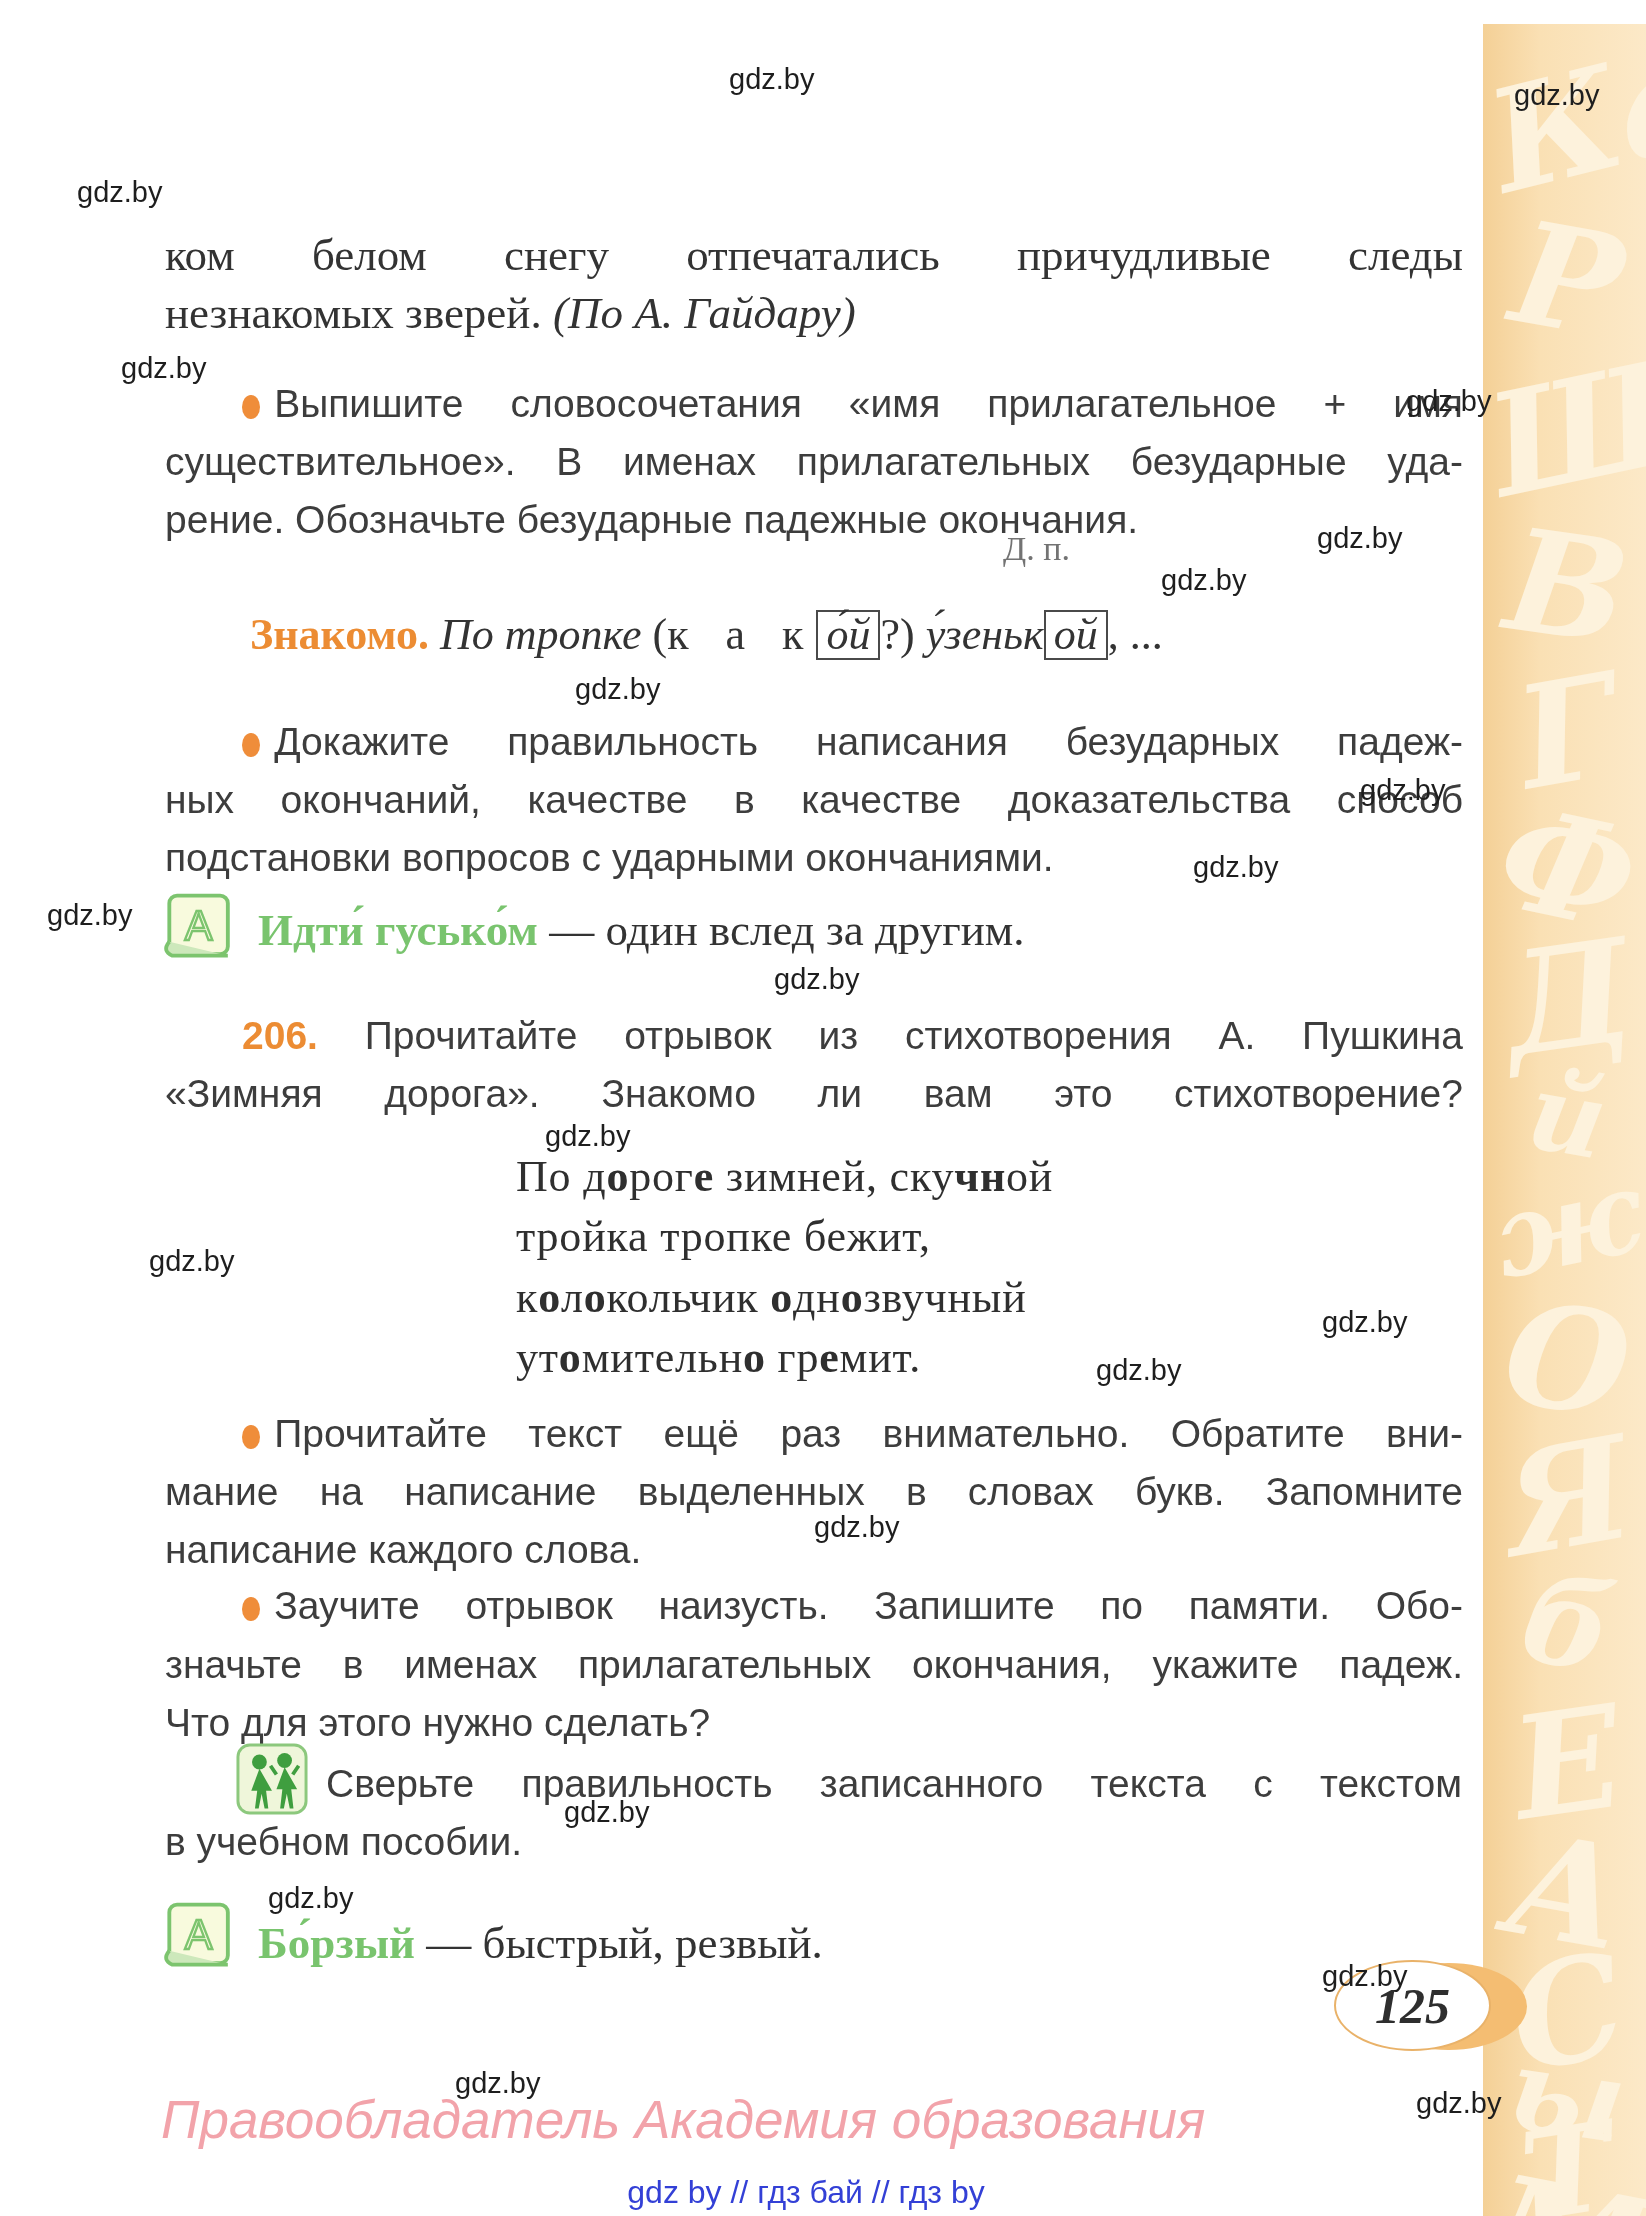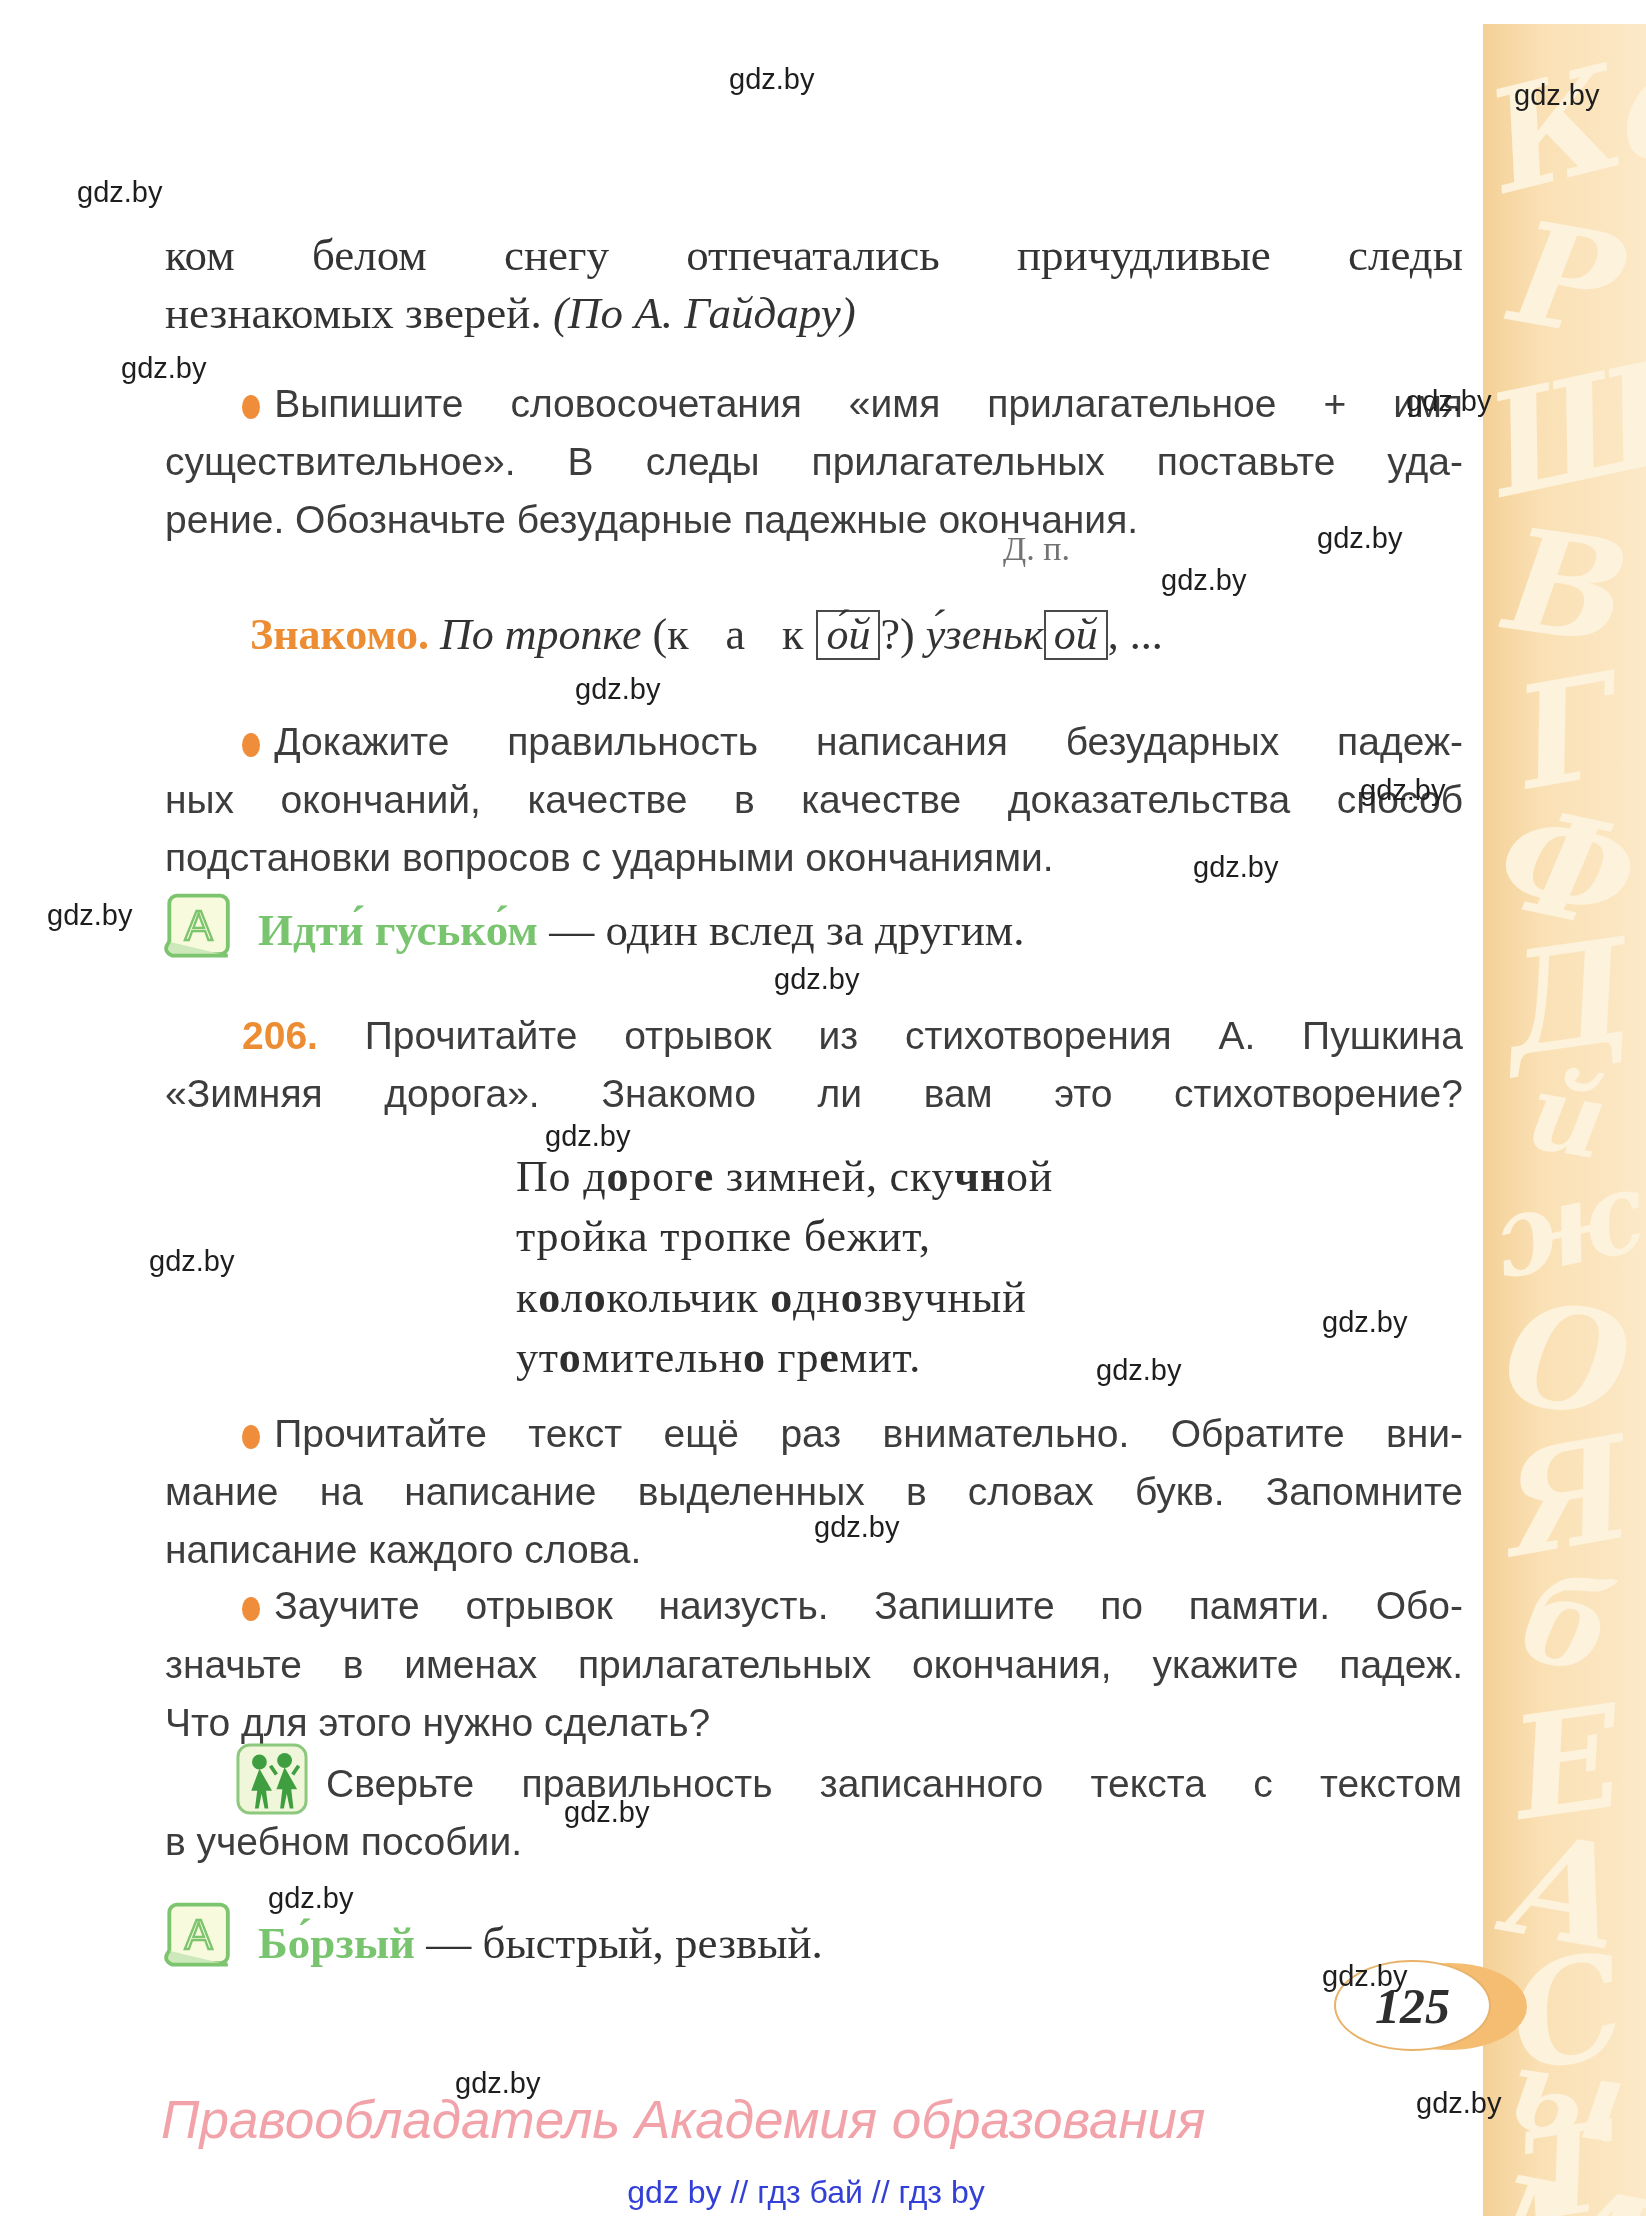--- a/index.html
+++ b/index.html
@@ -91,21 +91,21 @@
   <span class="wm" style="left:1322px;top:1960px">gdz.by</span>
   <span class="wm" style="left:1416px;top:2087px">gdz.by</span>
   <span class="wm" style="left:455px;top:2067px">gdz.by</span>
 
   <div class="serifline just" style="top:229px">ком белом снегу отпечатались причудливые следы</div>
   <div class="serifline" style="top:287px">
     <span>незнакомых зверей. </span><i>(По А. Гайдару)</i>
   </div>
 
   <div class="sansline just" style="top:382px;text-indent:77px"><span class="dot"></span><span>Выпишите словосочетания «имя прилагательное + имя</span></div>
-  <div class="sansline just" style="top:440px">существительное». В следы прилагательных поставьте уда-</div>
+  <div class="sansline just" style="top:440px">существительное». В именах прилагательных безударные уда-</div>
   <div class="sansline" style="top:498px">рение. Обозначьте безударные падежные окончания.</div>
 
   <div class="caselbl">Д. п.</div>
   <div class="sample">
     <span class="orange">Знакомо.</span>
     <i>По тропке</i>
     <span>(</span><span class="spaced">к а к</span><span class="ebox"><i>о́й</i></span><span>?)</span>
     <i>у́зеньк</i><span class="ebox"><i>ой</i></span><span>, ...</span>
   </div>
 

